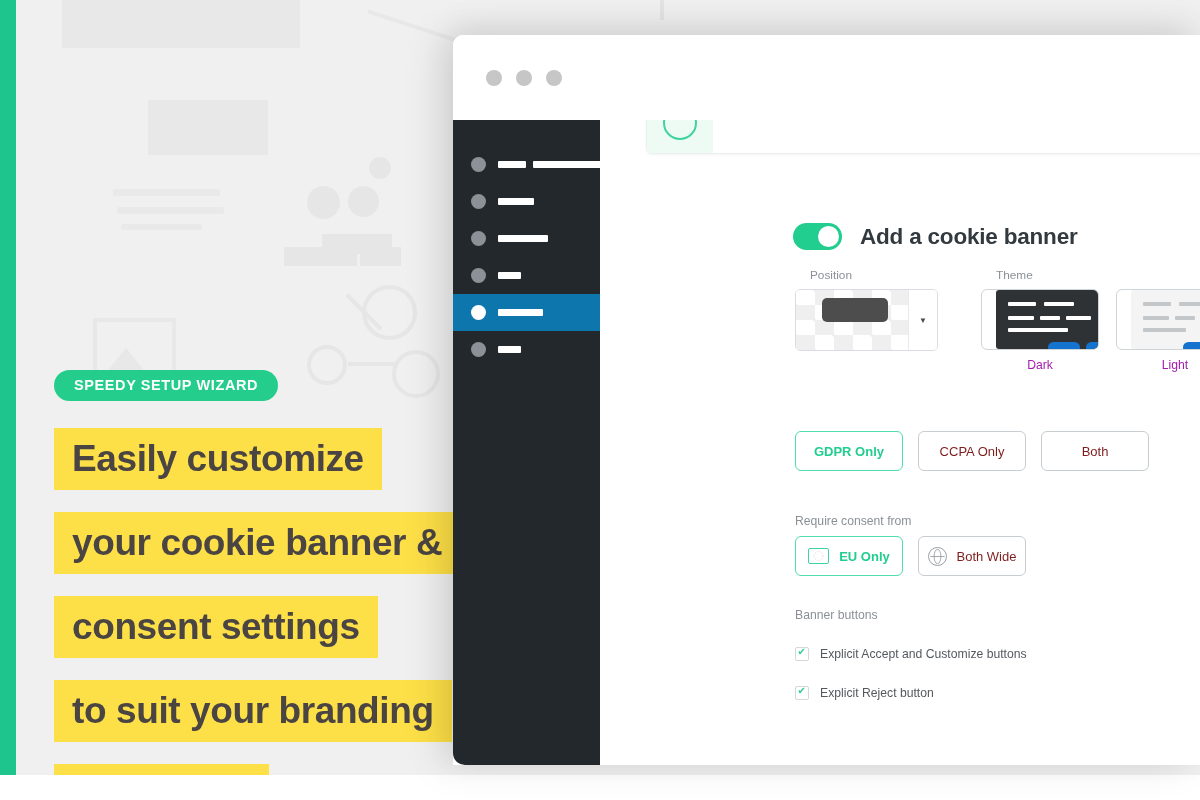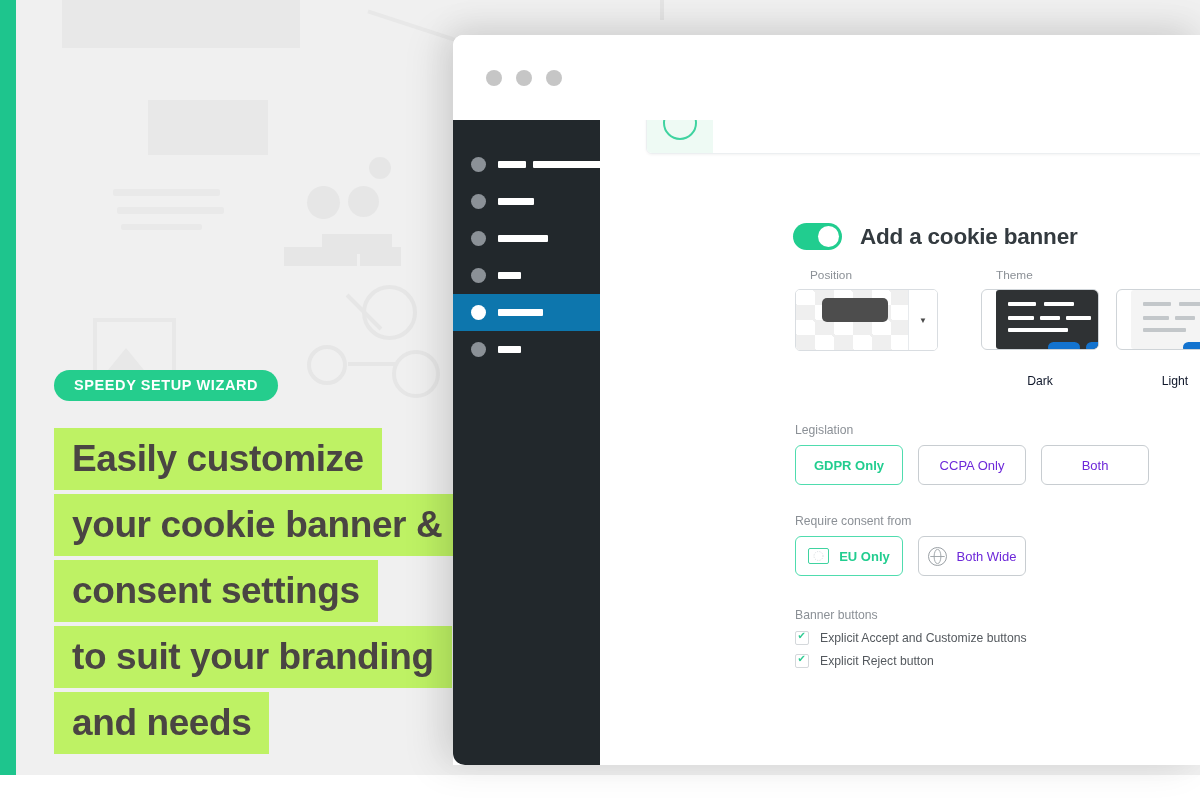--- a/index.html
+++ b/index.html
@@ -36,24 +36,24 @@
   #badge {
     position: absolute; left: 54px; top: 370px;
     background: #25cd8d; color: #ffffff;
     border-radius: 16px;
     padding: 7px 20px 8px 20px;
     font-size: 14.5px; font-weight: bold; letter-spacing: 0.6px;
     white-space: nowrap;
   }
   #headline { position: absolute; left: 54px; top: 428px; }
   #headline .hl {
-    display: table; background: #bef264; color: #4a4543;
+    display: table; background: #fde047; color: #4a4543;
     font-size: 37px; font-weight: bold; letter-spacing: -0.4px;
     line-height: 1.0; padding: 12px 18px 13px 18px;
-    margin-bottom: 4px; white-space: nowrap;
+    margin-bottom: 22px; white-space: nowrap;
   }
 
   
   #window {
     position: absolute; left: 453px; top: 35px;
     width: 747px; height: 730px;
     background: #ffffff;
     border-radius: 10px 0 0 0;
     box-shadow: -14px 0 38px rgba(0,0,0,0.10), 0 -10px 34px rgba(0,0,0,0.07);
     overflow: hidden;
@@ -171,30 +171,30 @@
     position: absolute; left: 14px; top: 0px; right: -20px; bottom: 0;
     border-radius: 3px;
   }
   .theme-inner.dark { background: #2f3234; }
   .theme-inner.light { background: #f4f4f4; }
   .tl { position: absolute; border-radius: 1px; }
   .theme-inner.dark .tl { background: #ffffff; }
   .theme-inner.light .tl { background: #c3c7ca; }
   .tbtn { position: absolute; height: 11px; border-radius: 6px; background: #1373cf; }
   .theme-caption {
-    text-align: center; margin-top: 24px; font-size: 12.2px; color: #0f172a;
+    text-align: center; margin-top: 8px; font-size: 12.2px; color: #a21caf;
   }
 
   
   #legislation { position: absolute; left: 195px; top: 303px; }
   .pill-row { display: flex; gap: 15px; margin-top: 8px; justify-content: center; }
   .pill {
     border: 1px solid #c8cdd1; border-radius: 6px;
     height: 40px; display: flex; align-items: center; justify-content: center;
-    font-size: 13px; color: #6d28d9; background: #ffffff;
+    font-size: 13px; color: #7f1d1d; background: #ffffff;
   }
   .pill.sel { border: 1.5px solid #4fdcae; color: #21cd8f; font-weight: bold; }
   .pill.w1 { width: 108px; }
   .pill.w2 { width: 108px; }
   .pill.w3 { width: 108px; }
 
   
   #consent { position: absolute; left: 195px; top: 394px; }
   .pill.icon-pill { width: 108px; gap: 10px; justify-content: center; }
   .flag-icon {
@@ -202,21 +202,21 @@
     position: relative; flex: 0 0 auto;
   }
   .globe-icon {
     width: 19px; height: 19px; border-radius: 50%; border: 1px solid #9aa0a5;
     position: relative; flex: 0 0 auto;
   }
 
   
   #banner-buttons { position: absolute; left: 195px; top: 488px; }
   #other-options { position: absolute; left: 195px; top: 573px; }
-  .chk-row { display: flex; align-items: center; gap: 11px; margin-top: 9px; }
+  .chk-row { display: flex; align-items: center; gap: 11px; margin-top: 25px; }
   .chk {
     width: 14px; height: 14px; border: 1px solid #d4d8db; border-radius: 2px;
     background: #ffffff; position: relative; flex: 0 0 auto;
   }
   .chk::after {
     content: "✔"; position: absolute; left: 1.5px; top: -2.5px;
     font-size: 10px; color: #2ecb92;
   }
   .chk-label { font-size: 12.2px; color: #54595e; white-space: nowrap; }
   .learn-more { color: #8d9298; }
@@ -369,21 +369,20 @@
               </div>
             </div>
             <div class="theme-caption">Light</div>
           </div>
 
         </div>
       </div>
     </div>
 
     <div id="legislation">
-      <div class="section-label">Legislation</div>
       <div class="pill-row">
         <div class="pill w1 sel">GDPR Only</div>
         <div class="pill w2">CCPA Only</div>
         <div class="pill w3">Both</div>
       </div>
     </div>
 
     <div id="consent">
       <div class="section-label">Require consent from</div>
       <div class="pill-row">

